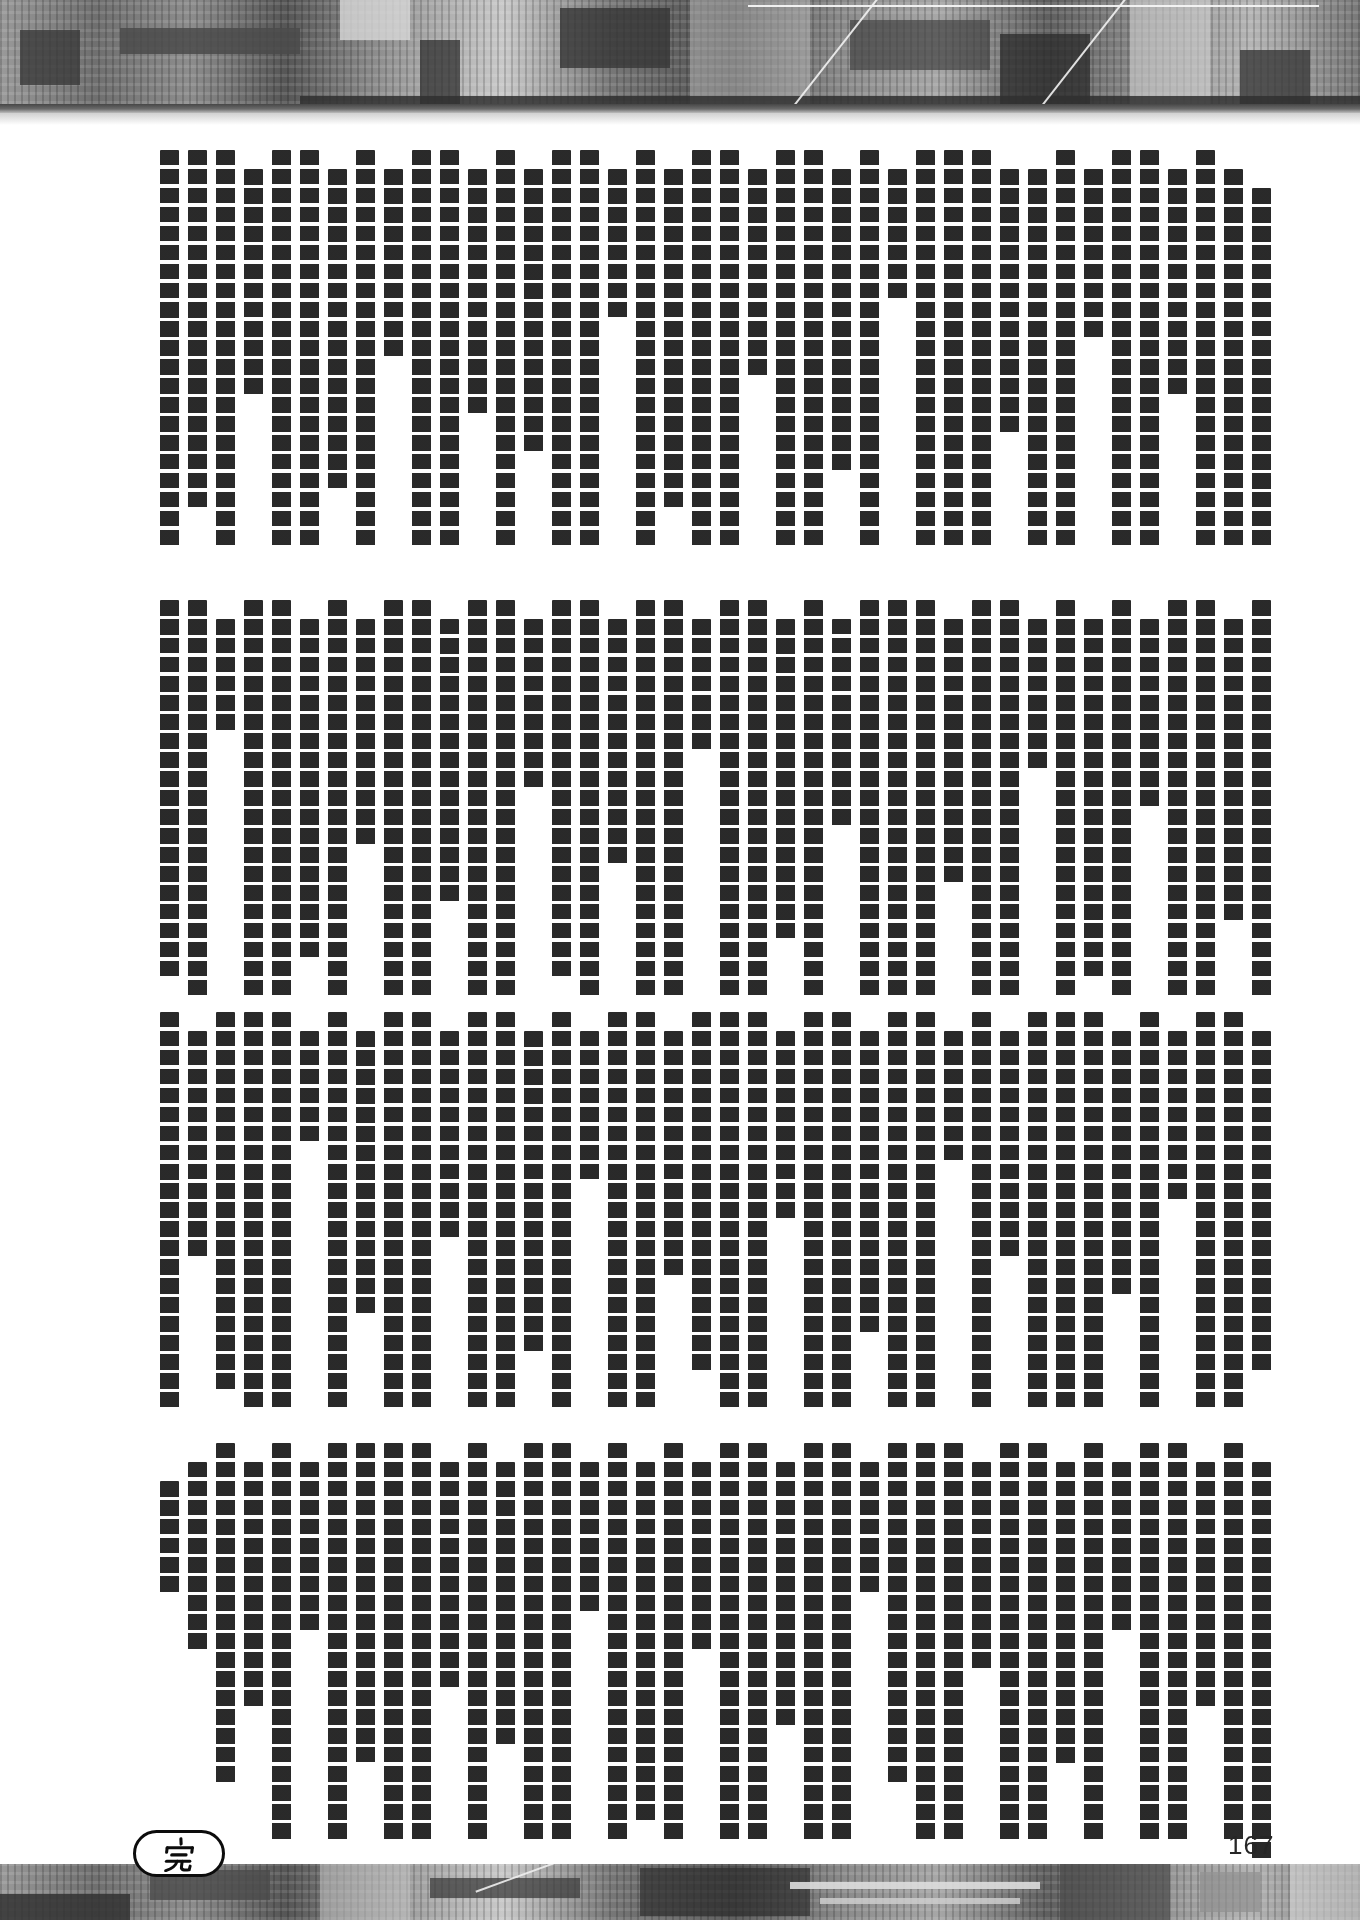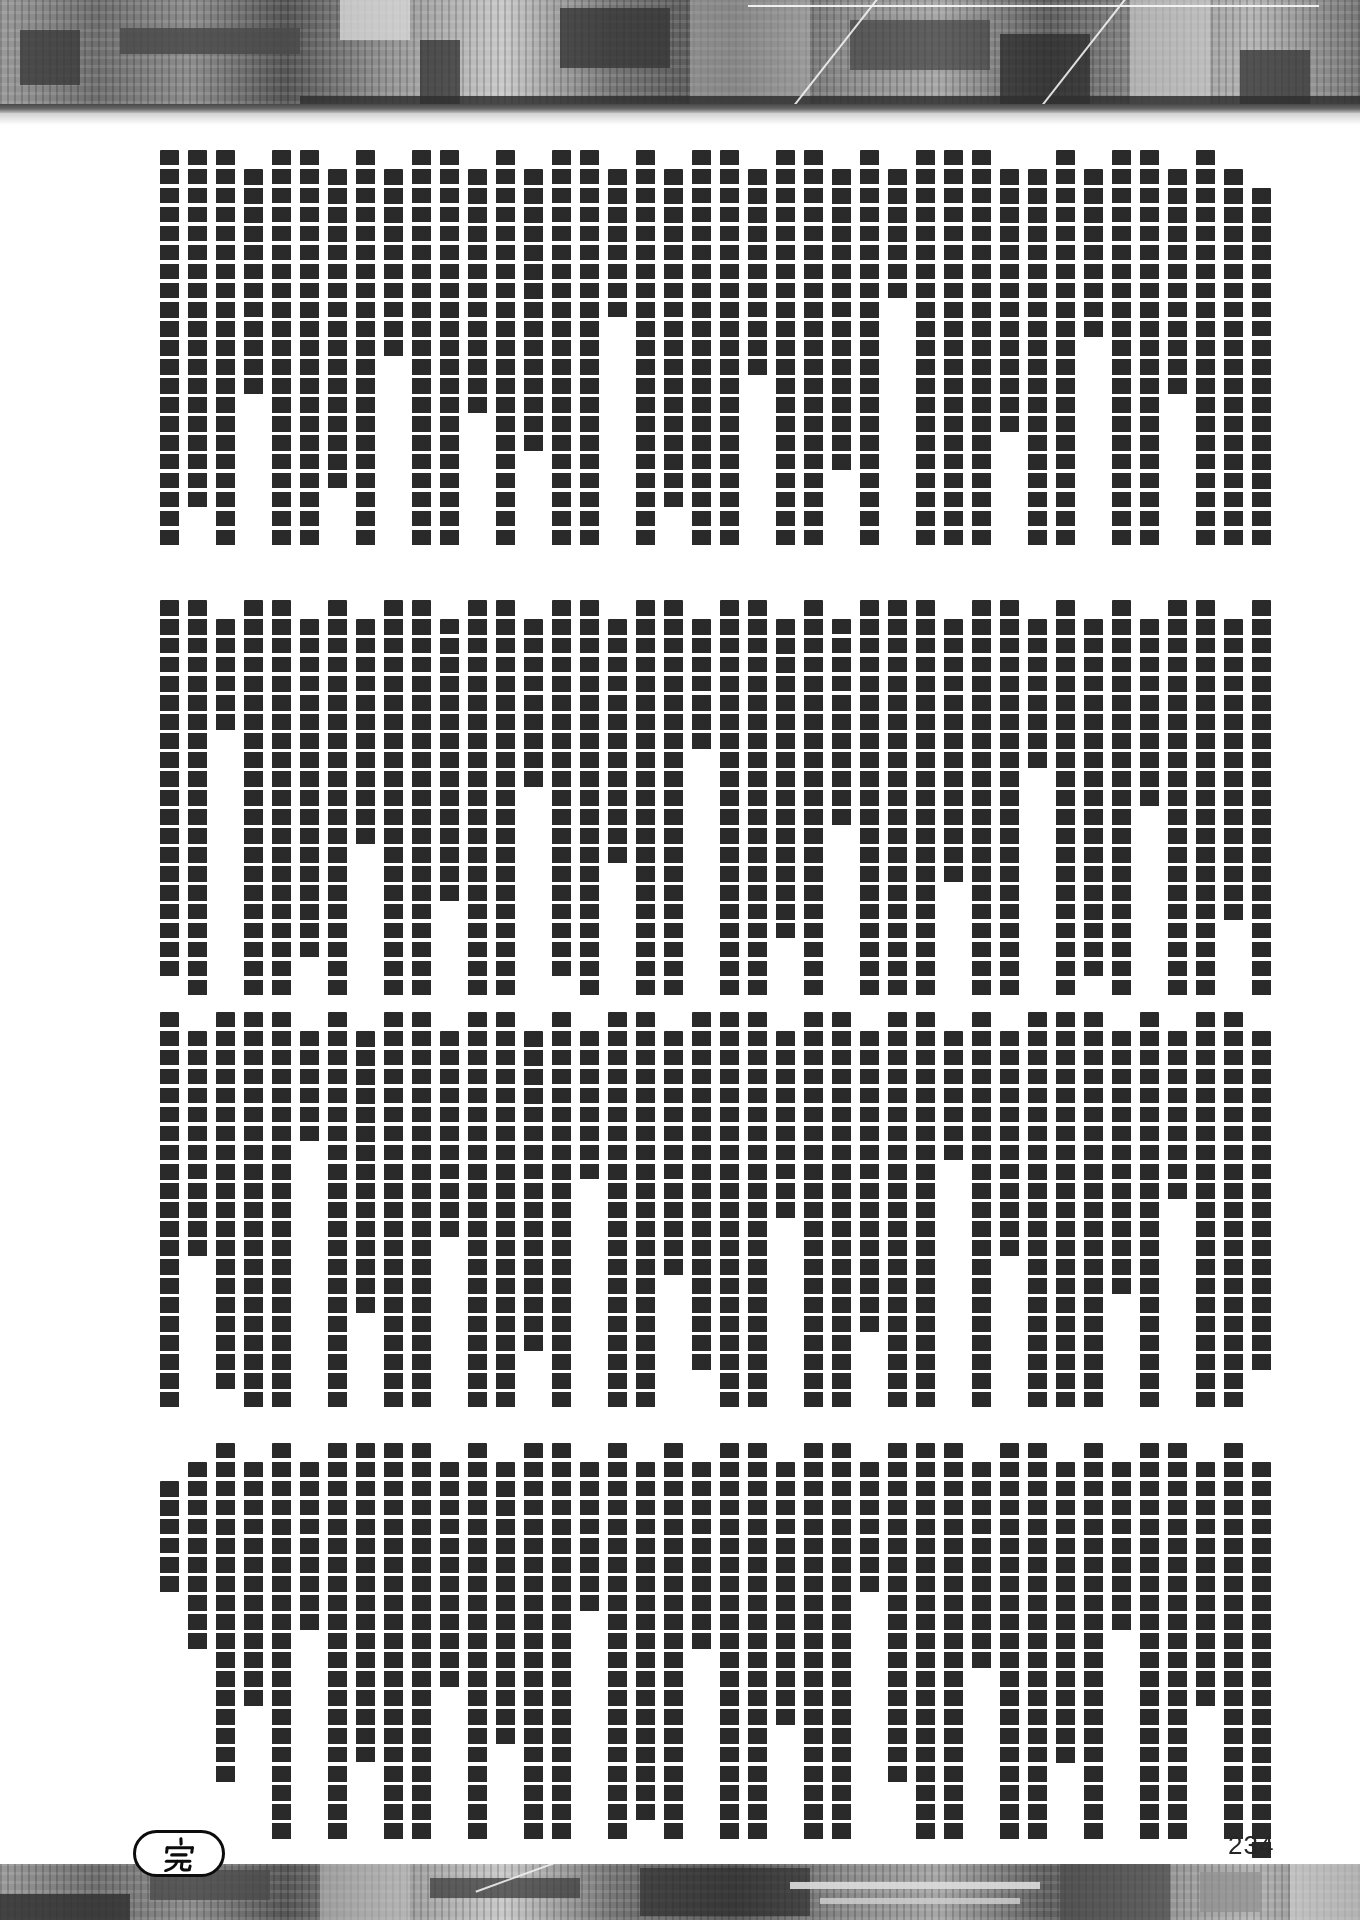--- a/index.html
+++ b/index.html
@@ -253,21 +253,21 @@
       <div class="col" style="height: 323px; margin-top: 0px;"></div>
       <div class="col" style="height: 399px; margin-top: 0px;"></div>
       <div class="col" style="height: 171px; margin-top: 19px;"></div>
       <div class="col" style="height: 399px; margin-top: 0px;"></div>
       <div class="col" style="height: 247px; margin-top: 19px;"></div>
       <div class="col" style="height: 342px; margin-top: 0px;"></div>
       <div class="col" style="height: 190px; margin-top: 19px;"></div>
       <div class="col" style="height: 114px; margin-top: 38px;"></div>
     </div>
 
-  <div class="page-number">234</div>
+  <div class="page-number">167</div>
 
   <div class="end-box">
 
     <svg width="36" height="36" viewBox="0 0 40 40" fill="none" stroke="#0c0c0c" stroke-width="3.4" stroke-linecap="round">
       <path d="M20 3 L21 9"></path>
       <path d="M6 13 H34"></path>
       <path d="M6 13 V18"></path>
       <path d="M34 13 V18"></path>
       <path d="M12 21 H28"></path>
       <path d="M7 28 H33"></path>

